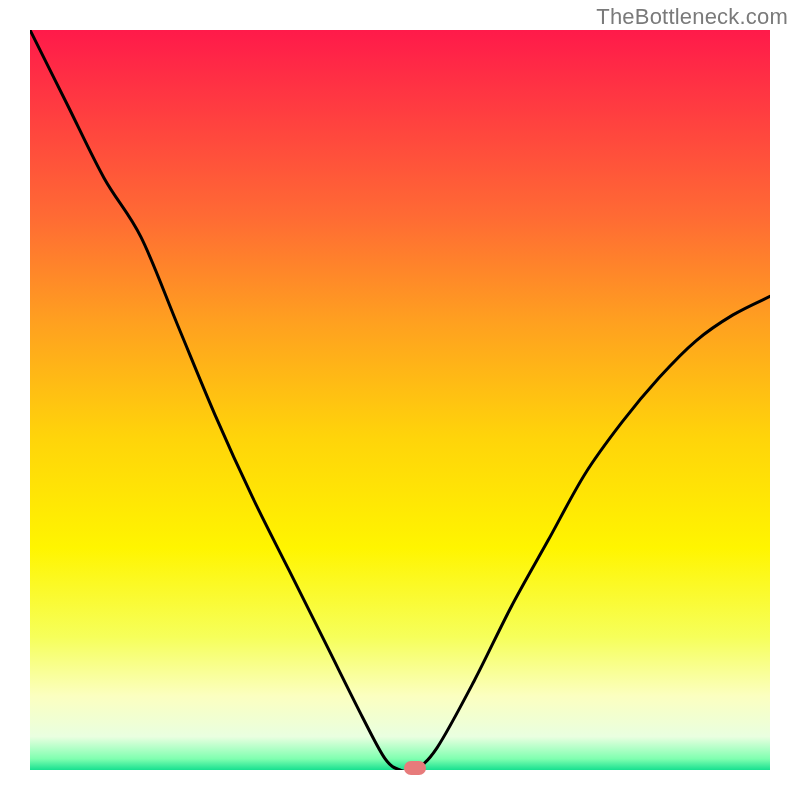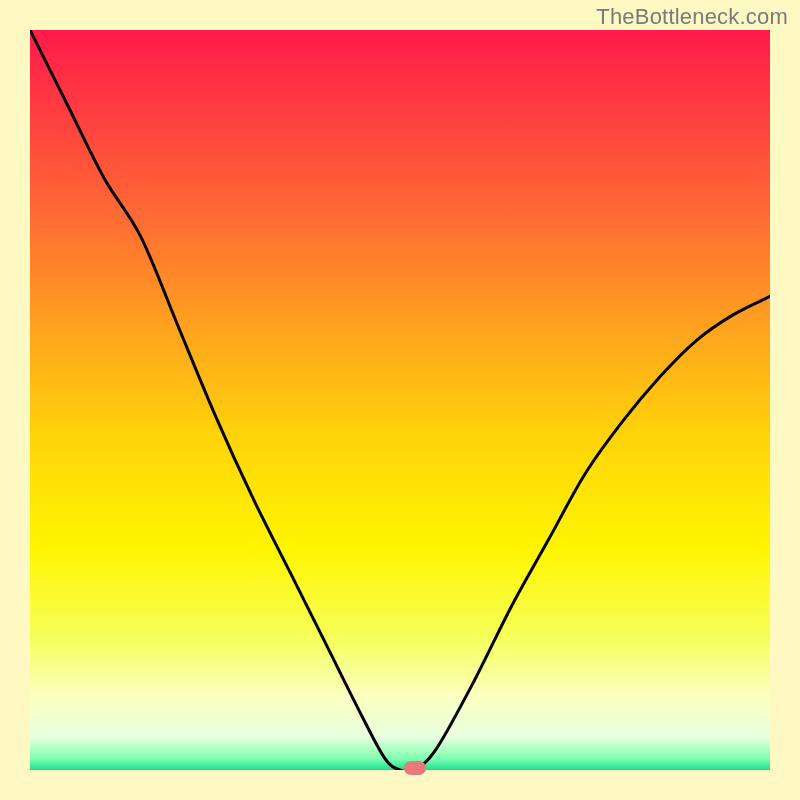--- a/index.html
+++ b/index.html
@@ -8,21 +8,21 @@
     width: 800px;
     height: 800px;
     background: #000;
     overflow: hidden;
     font-family: Arial, Helvetica, sans-serif;
   }
   .frame {
     position: relative;
     width: 800px;
     height: 800px;
-    background: #fef9c3;
+    background: #ffffff;
   }
   .watermark {
     position: absolute;
     top: 4px;
     right: 12px;
     color: #7a7a7a;
     font-size: 22px;
     font-weight: 400;
     letter-spacing: 0.2px;
     z-index: 30;

